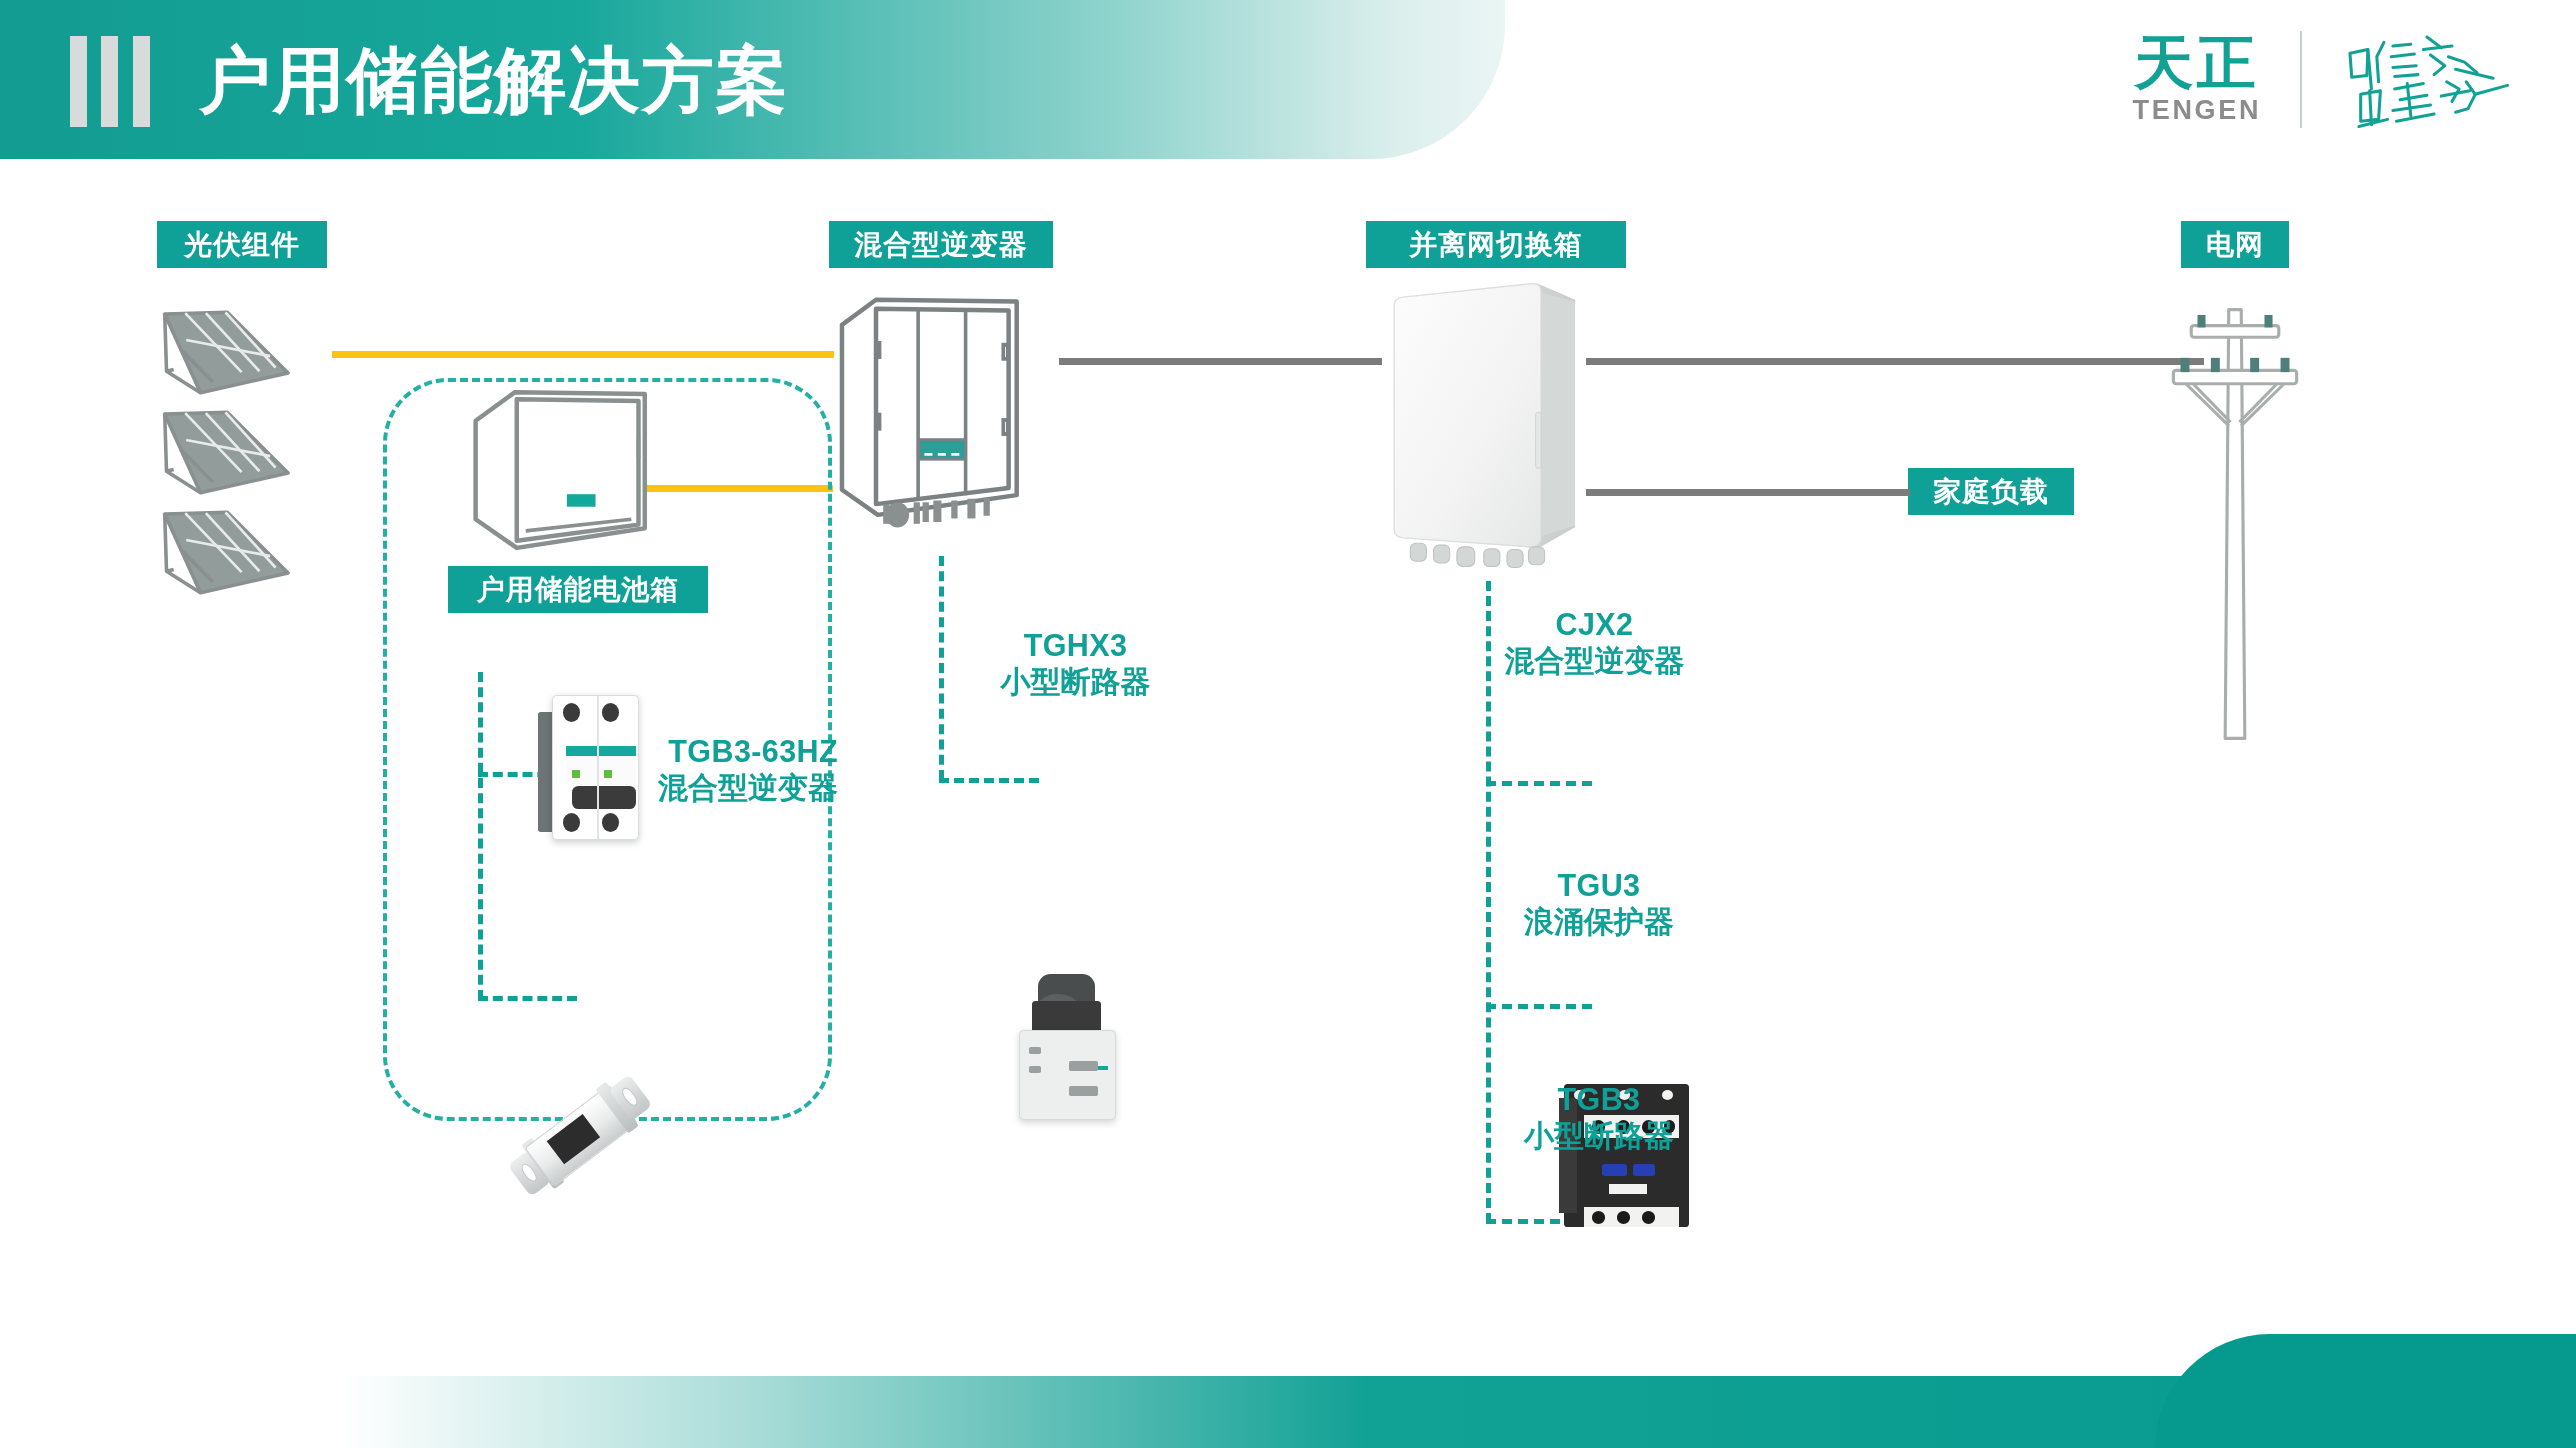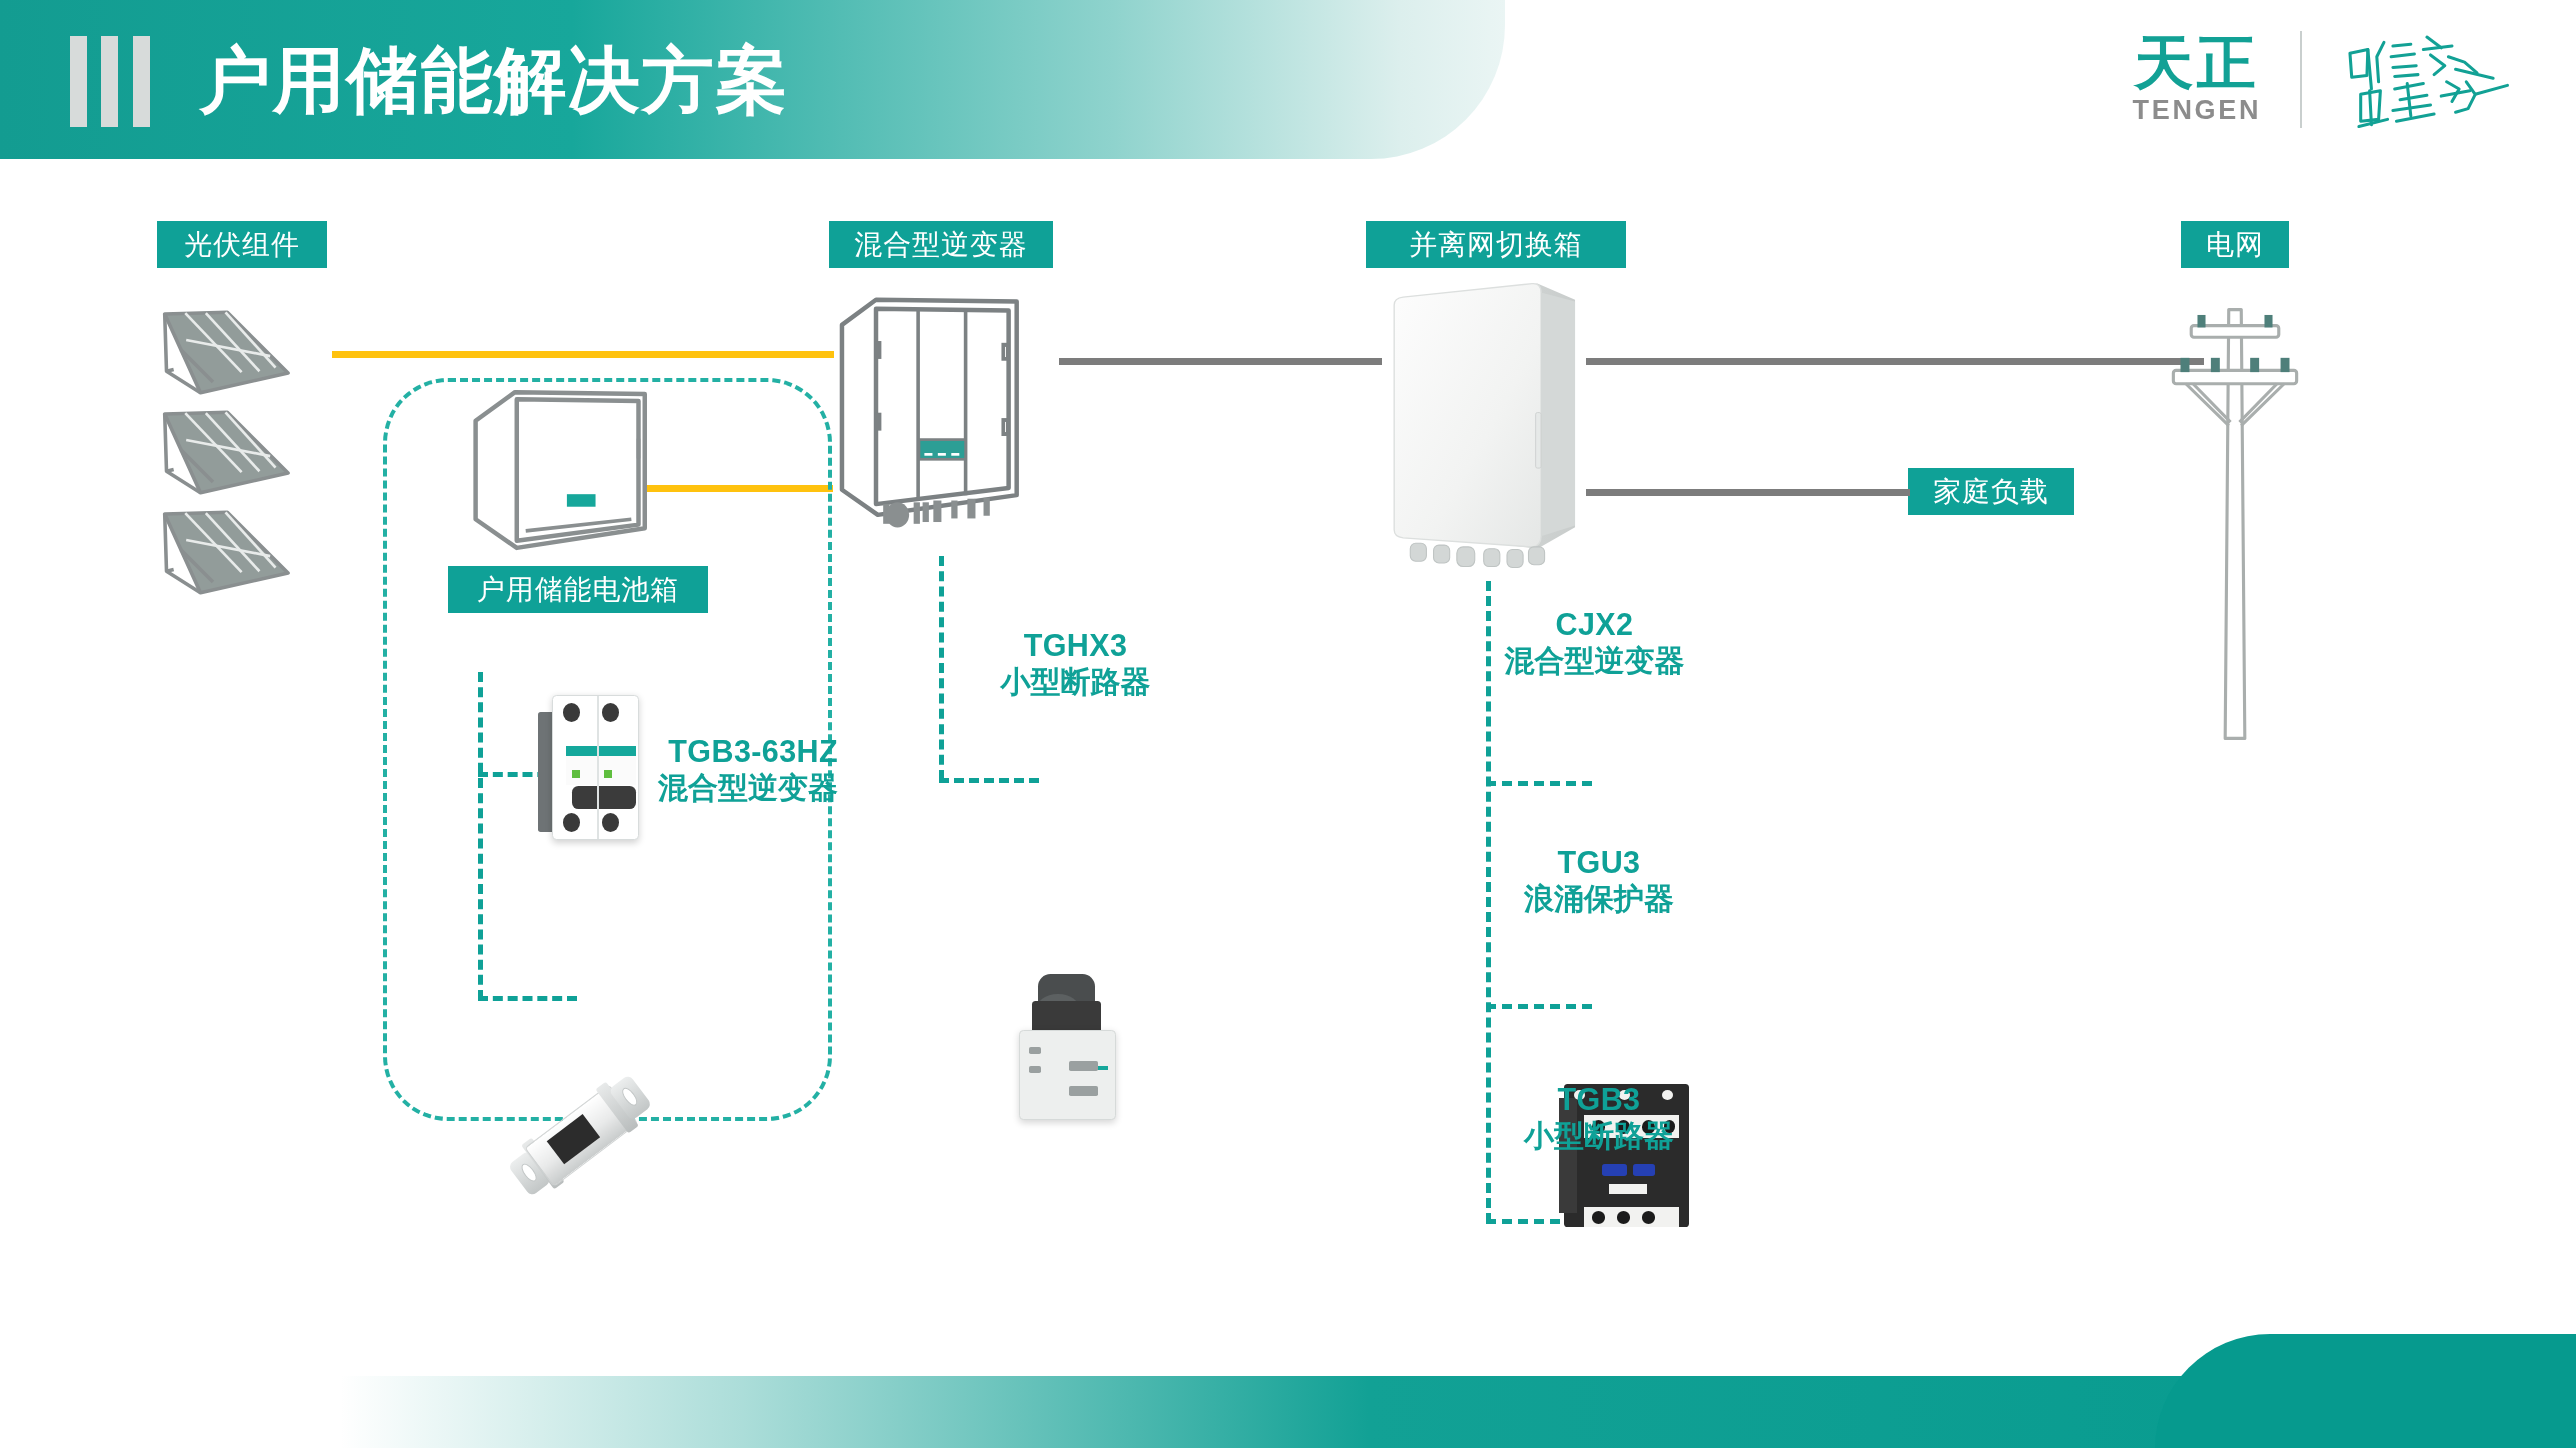--- a/index.html
+++ b/index.html
@@ -40,21 +40,21 @@
     position:absolute;left:340px;bottom:0;width:2236px;height:73px;
     background:linear-gradient(90deg,rgba(16,158,146,0) 0%,rgba(16,158,146,.35) 18%,#12A195 46%,#069A8E 100%);
   }
   .footer-curve{
     position:absolute;right:0;bottom:0;width:421px;height:115px;
     background:#069A8E;border-top-left-radius:233px;
   }
 
   
   .badge{
-    position:absolute;background:#0FA197;color:#fff;font-weight:normal;
+    position:absolute;background:#0FA197;color:#fff;font-weight:bold;
     display:flex;align-items:center;justify-content:center;white-space:nowrap;
     font-size:28px;letter-spacing:0.9px;padding:0 14.3px;height:47px;box-sizing:border-box;
   }
 
   
   .wire{position:absolute;background:#FFC20E;}
   .wire.ac{background:#7C7C7C;}
   .wire.h{height:7.2px;}
 
   
@@ -418,21 +418,21 @@
     <div class="wht" style="left:36%;top:70%;width:30%;height:7%;"></div>
     <div class="wht" style="left:16%;top:86%;width:76%;height:14%;"></div>
     <div class="scr" style="left:22%;top:89%;width:11%;height:9%;"></div>
     <div class="scr" style="left:42%;top:89%;width:11%;height:9%;"></div>
     <div class="scr" style="left:62%;top:89%;width:11%;height:9%;"></div>
     <div class="wht" style="left:8%;top:4%;width:9%;height:7%;border-radius:50%;"></div>
     <div class="wht" style="left:44%;top:4%;width:9%;height:7%;border-radius:50%;"></div>
     <div class="wht" style="left:78%;top:4%;width:9%;height:7%;border-radius:50%;"></div>
   </div>
 
-  <div class="cap center" style="left:1478px;top:844px;width:242px;">
+  <div class="cap center" style="left:1478px;top:867px;width:242px;">
     <span class="model">TGU3</span>
     <span class="desc">浪涌保护器</span>
   </div>
 
   <div class="cap center" style="left:1478px;top:1081px;width:242px;">
     <span class="model">TGB3</span>
     <span class="desc">小型断路器</span>
   </div>
 
   <div class="footer">

